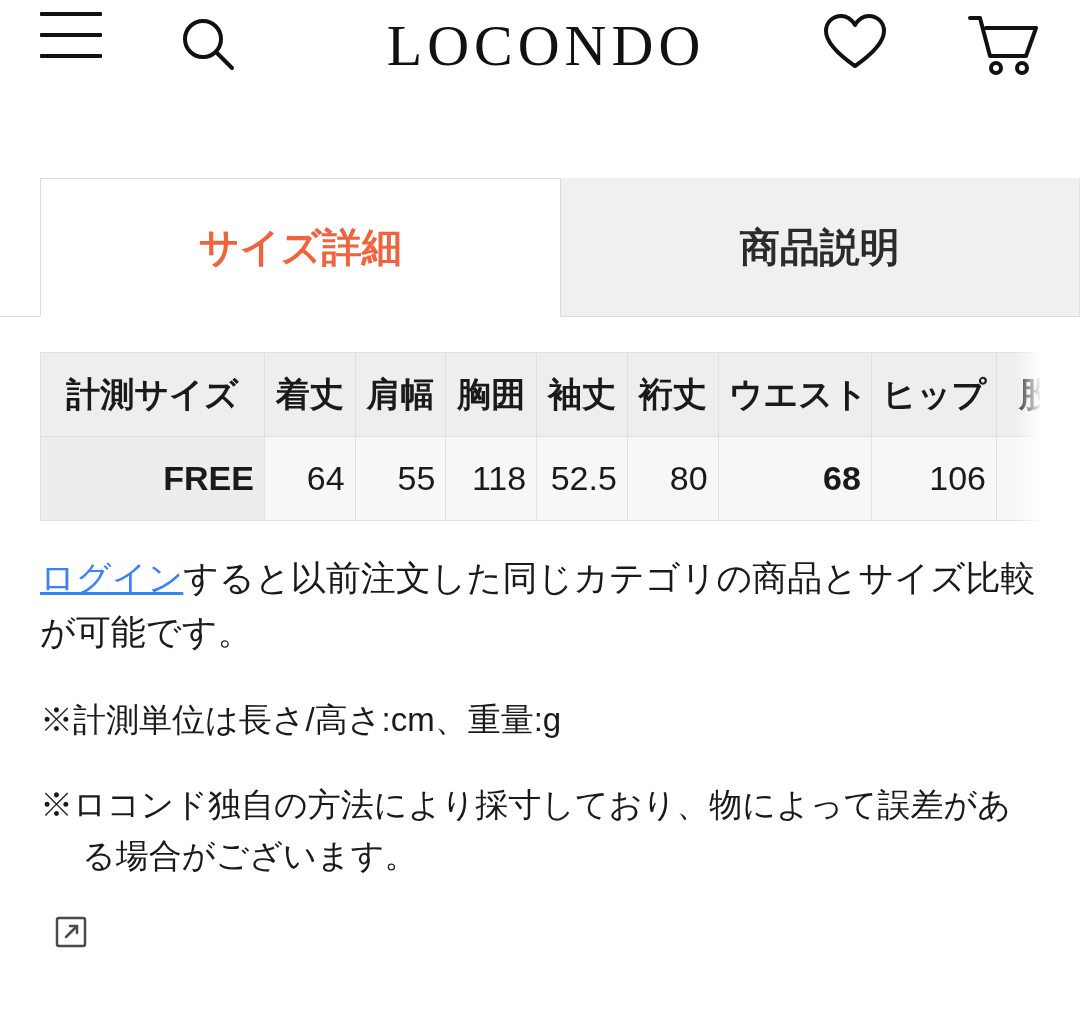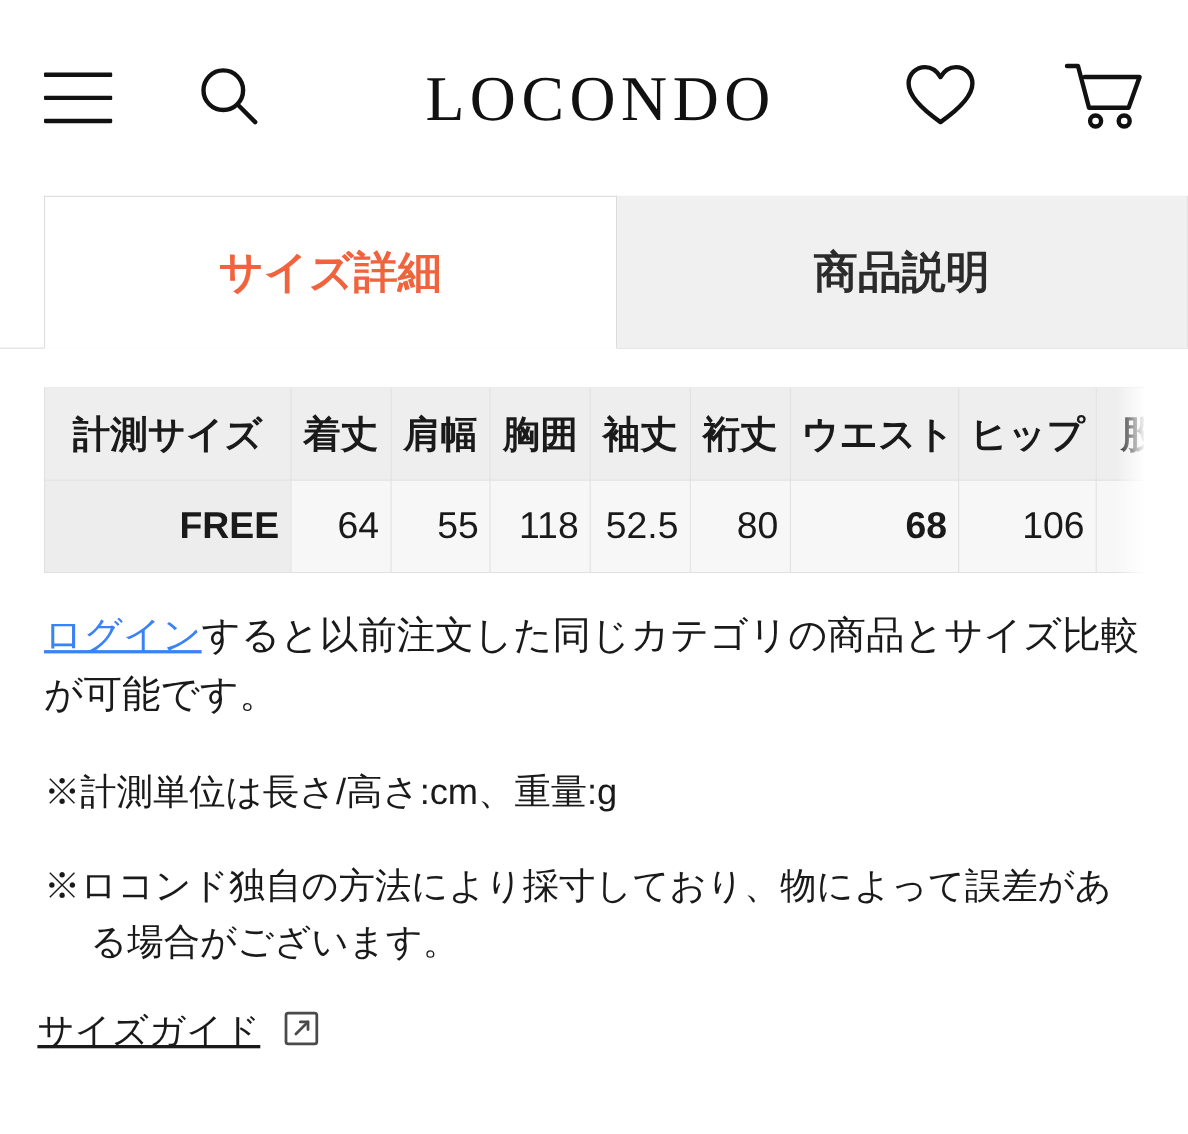--- a/index.html
+++ b/index.html
@@ -14,22 +14,21 @@
     font-family: "Liberation Sans", sans-serif;
     color: #1a1a1a;
     overflow: hidden;
     position: relative;
   }
 
   
   .header {
     height: 178px;
     display: flex;
-    align-items: center;
-    padding: 0 40px;
+    padding: 12px 40px;
     position: relative;
     gap: 20px;
   }
   .hamburger {
     width: 62px;
     height: 46px;
     display: flex;
     flex-direction: column;
     justify-content: space-between;
     cursor: pointer;
@@ -257,21 +256,20 @@
   <span class="login-link">ログイン</span><span>すると以前注文した同じカテゴリの商品とサイズ比較が可能です。</span>
 </div>
 
 <div class="content note">※計測単位は長さ/高さ:cm、重量:g</div>
 
 <div class="content note">
   <span class="note-hang">※ロコンド独自の方法により採寸しており、物によって誤差がある場合がございます。</span>
 </div>
 
 <div class="guide-row">
-  <span class="guide-link">サイズガイド</span>
   <span class="ext-icon">
     <svg width="34" height="34" viewBox="0 0 34 34">
       <rect x="3" y="3" width="28" height="28" rx="2" fill="none" stroke="#4a4a4a" stroke-width="2.5"></rect>
       <path d="M12 22 L23 11" stroke="#4a4a4a" stroke-width="2.5" stroke-linecap="round"></path>
       <path d="M16 11 H23 V18" fill="none" stroke="#4a4a4a" stroke-width="2.5" stroke-linecap="round" stroke-linejoin="round"></path>
     </svg>
   </span>
 </div>
 
 </body></html>

